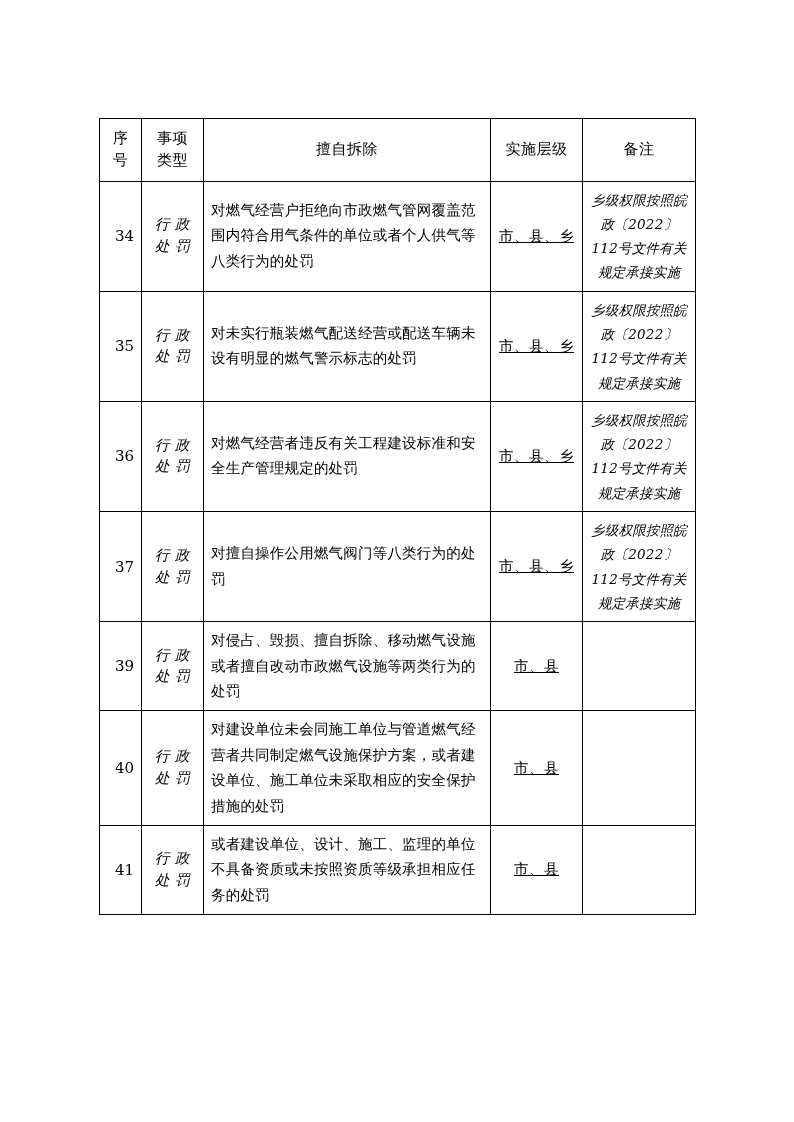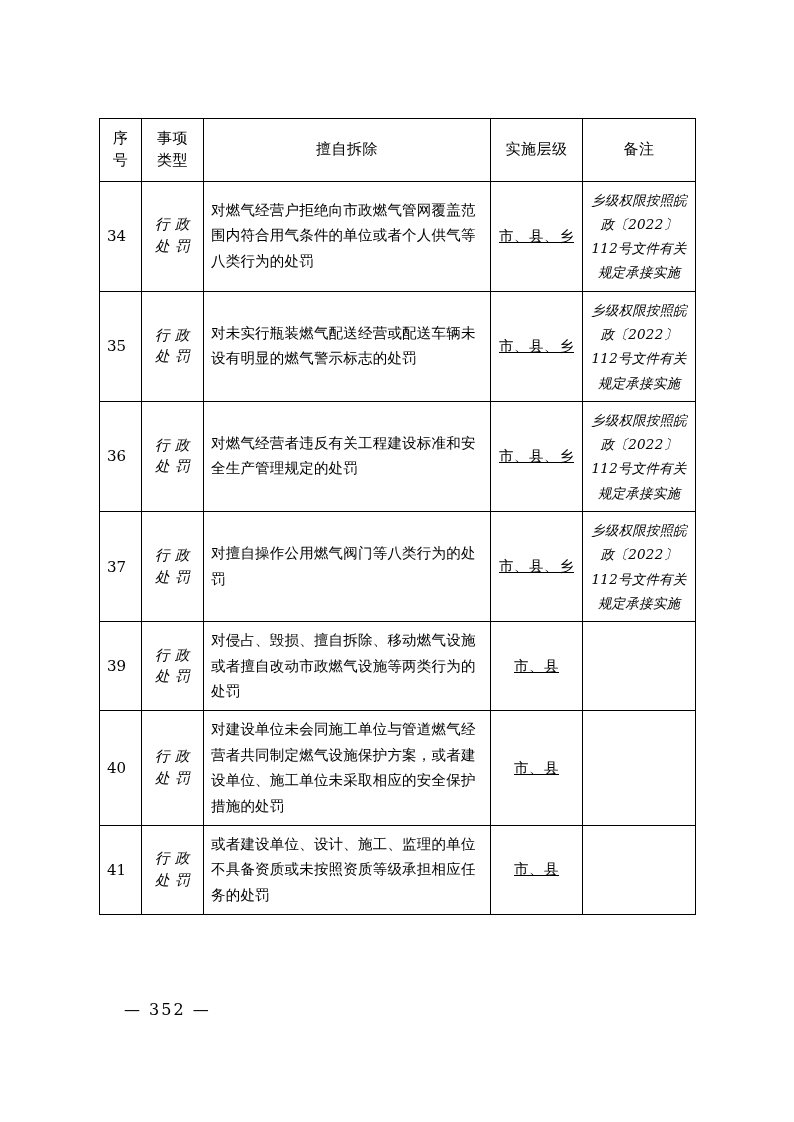--- a/index.html
+++ b/index.html
@@ -44,21 +44,21 @@
 
   .hdr td {
     text-align: center;
     font-size: 15px;
     line-height: 1.45;
     font-family: "DejaVu Sans", sans-serif;
     letter-spacing: 0.5px;
     padding: 9px 4px;
   }
   .cell-no {
-    text-align: left;
+    text-align: right;
     font-size: 15px;
     font-family: "DejaVu Serif", serif;
   }
   .cell-type {
     text-align: center;
     font-size: 14.5px;
     line-height: 1.5;
     letter-spacing: 0.5px;
     font-style: italic;
     font-family: "DejaVu Serif", serif;
@@ -201,15 +201,14 @@
           <div>行 政</div>
           <div>处 罚</div>
         </td>
         <td class="cell-name">或者建设单位、设计、施工、监理的单位不具备资质或未按照资质等级承担相应任务的处罚</td>
         <td class="cell-level">市、县</td>
         <td class="cell-note"></td>
       </tr>
     </tbody>
   </table>
 
-  <div class="page-number">— 352 —</div>
 
 </div>
 
 </body></html>

